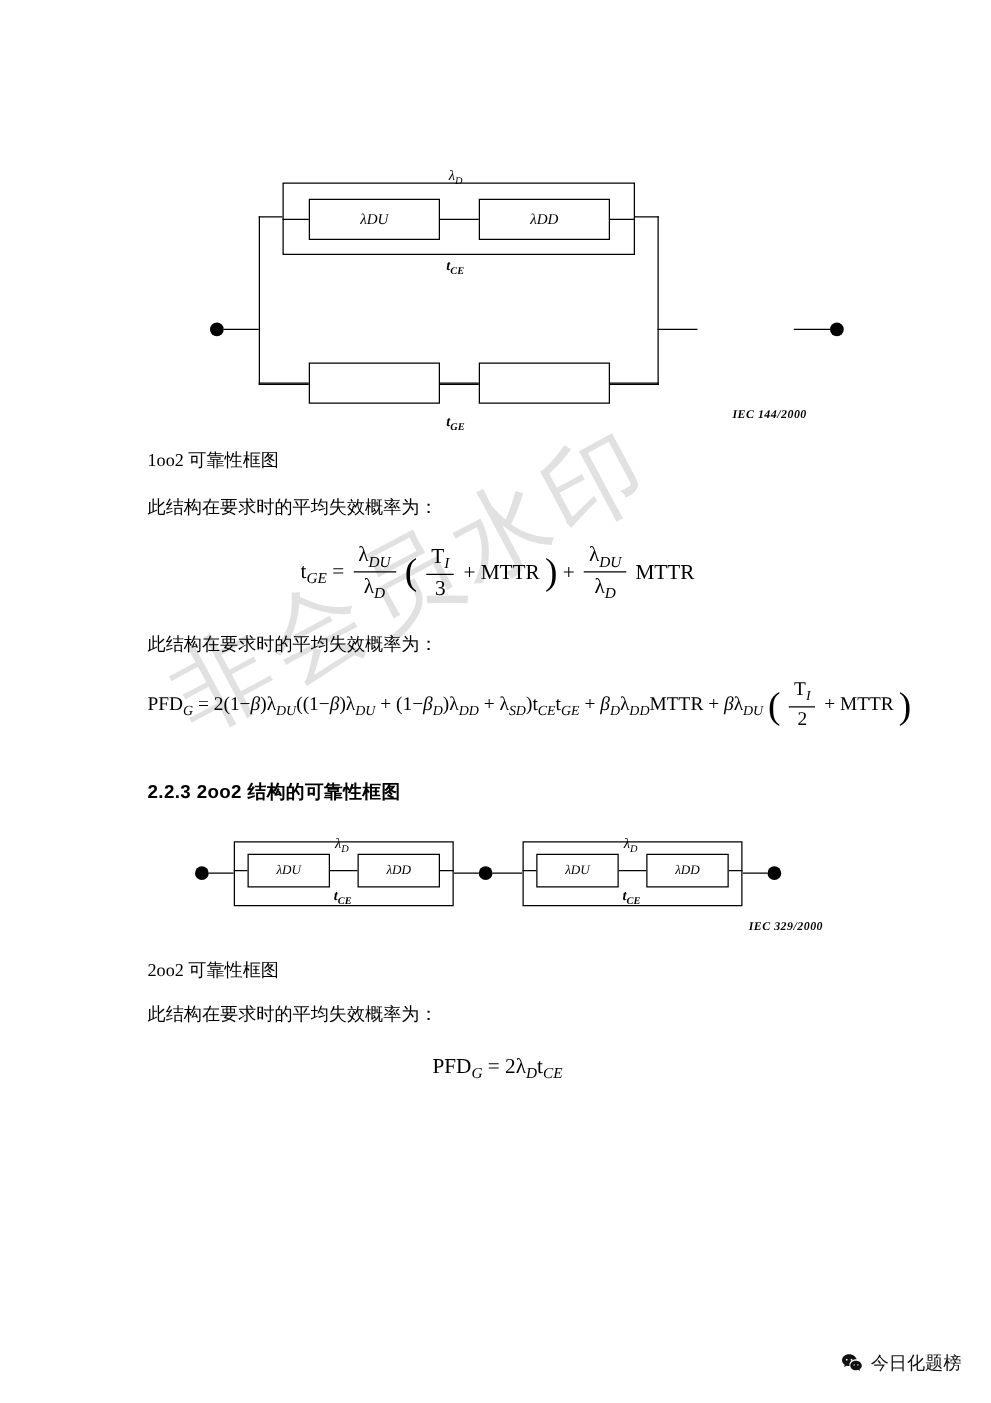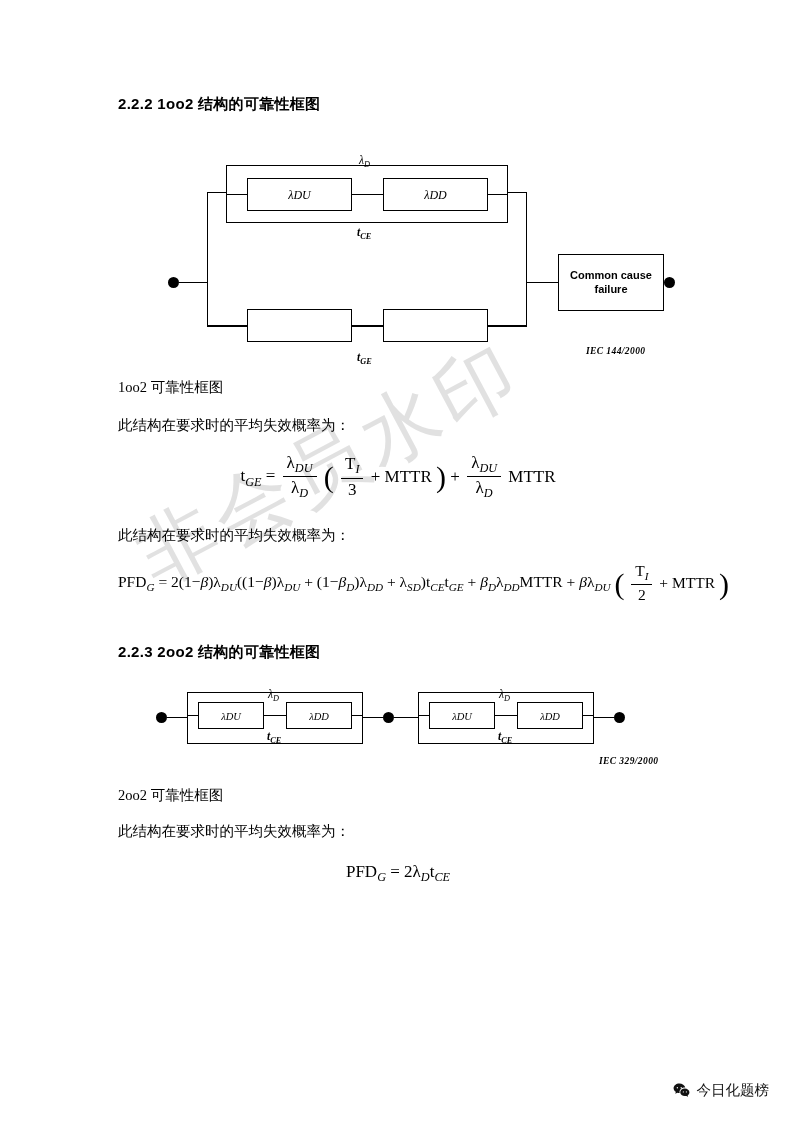--- a/index.html
+++ b/index.html
@@ -189,21 +189,20 @@
 </style>
 </head>
 <body>
 
 <div class="page">
 
   <div class="watermark">非会员水印</div>
 
   <div class="content">
 
-    <h2 class="section-heading">2.2.2 1oo2 结构的可靠性框图</h2>
 
     <div class="fig1">
 
       <div class="dot" style="left:50px; top:141px;"></div>
       <div class="dot" style="left:546px; top:141px;"></div>
 
       <div class="ln h1px" style="left:61px; top:146px; width:28px;"></div>
       <div class="ln h1px" style="left:517px; top:146px; width:29px;"></div>
 
       <div class="ln v1px" style="left:89px; top:56px; height:135px;"></div>
@@ -239,23 +238,20 @@
       </div>
       <div class="box" style="left:265px; top:173px; width:105px; height:33px;">
         <span class="boxlabel"></span>
       </div>
       <div class="ln h1px" style="left:234px; top:189px; width:31px;"></div>
       <div class="ln h1px" style="left:89px; top:189px; width:40px;"></div>
       <div class="ln h1px" style="left:370px; top:189px; width:39px;"></div>
 
       <div class="lbl lbl-b" style="left:239px; top:215px;">t<sub class="s">GE</sub></div>
 
-      <div class="box" style="left:440px; top:118px; width:106px; height:57px;">
-        <span class="cc-text">Common cause failure</span>
-      </div>
 
       <div class="iec" style="left:468px; top:210px;">IEC   144/2000</div>
     </div>
 
     <div style="height:42px"></div>
     <p class="caption">1oo2 可靠性框图</p>
 
     <p class="para" style="margin-top:16px;">此结构在要求时的平均失效概率为：</p>
 
     <div class="math-wrap">

